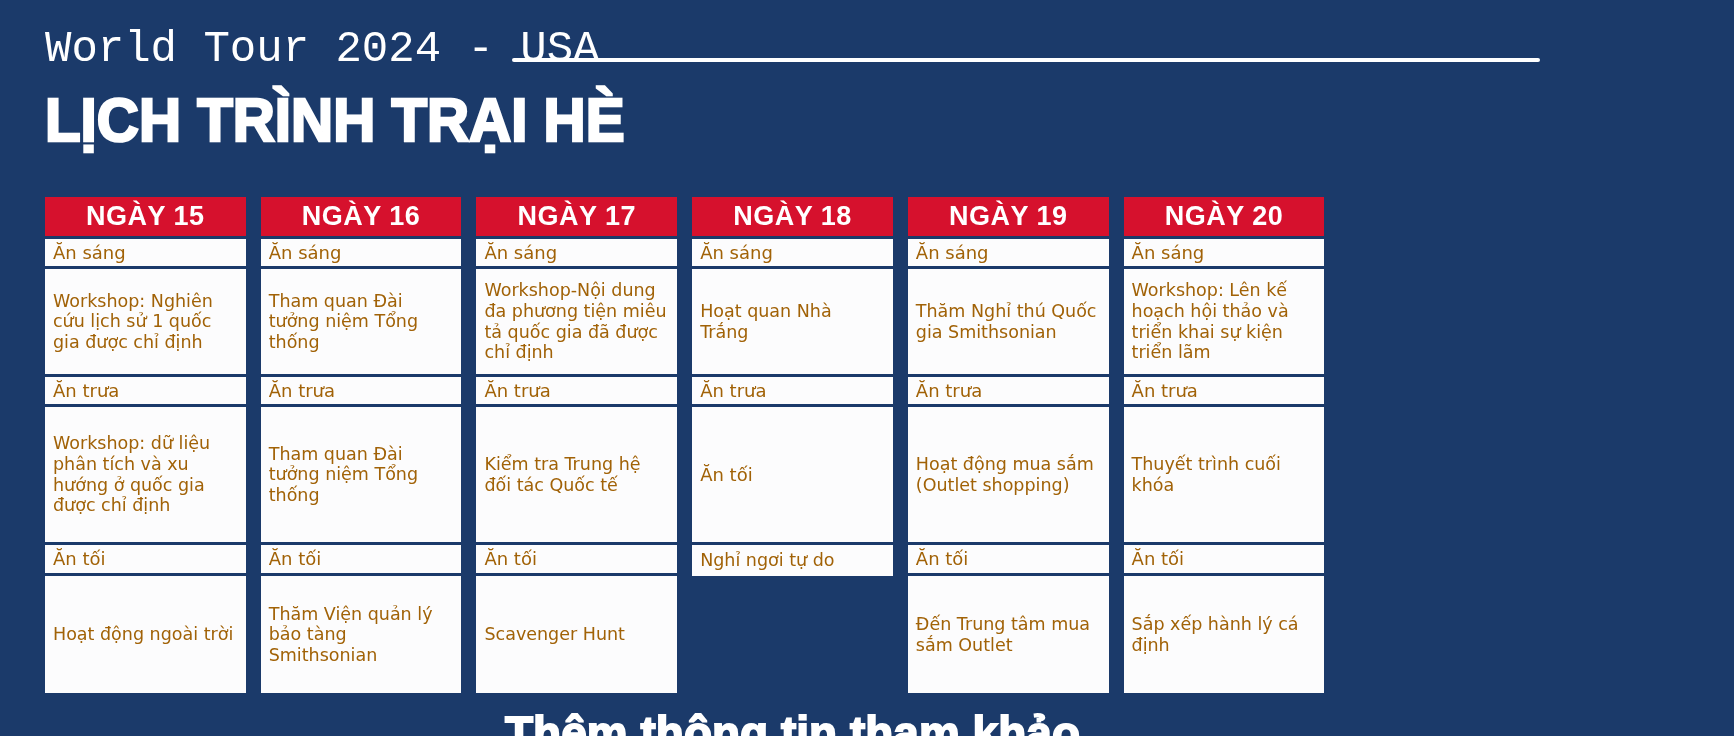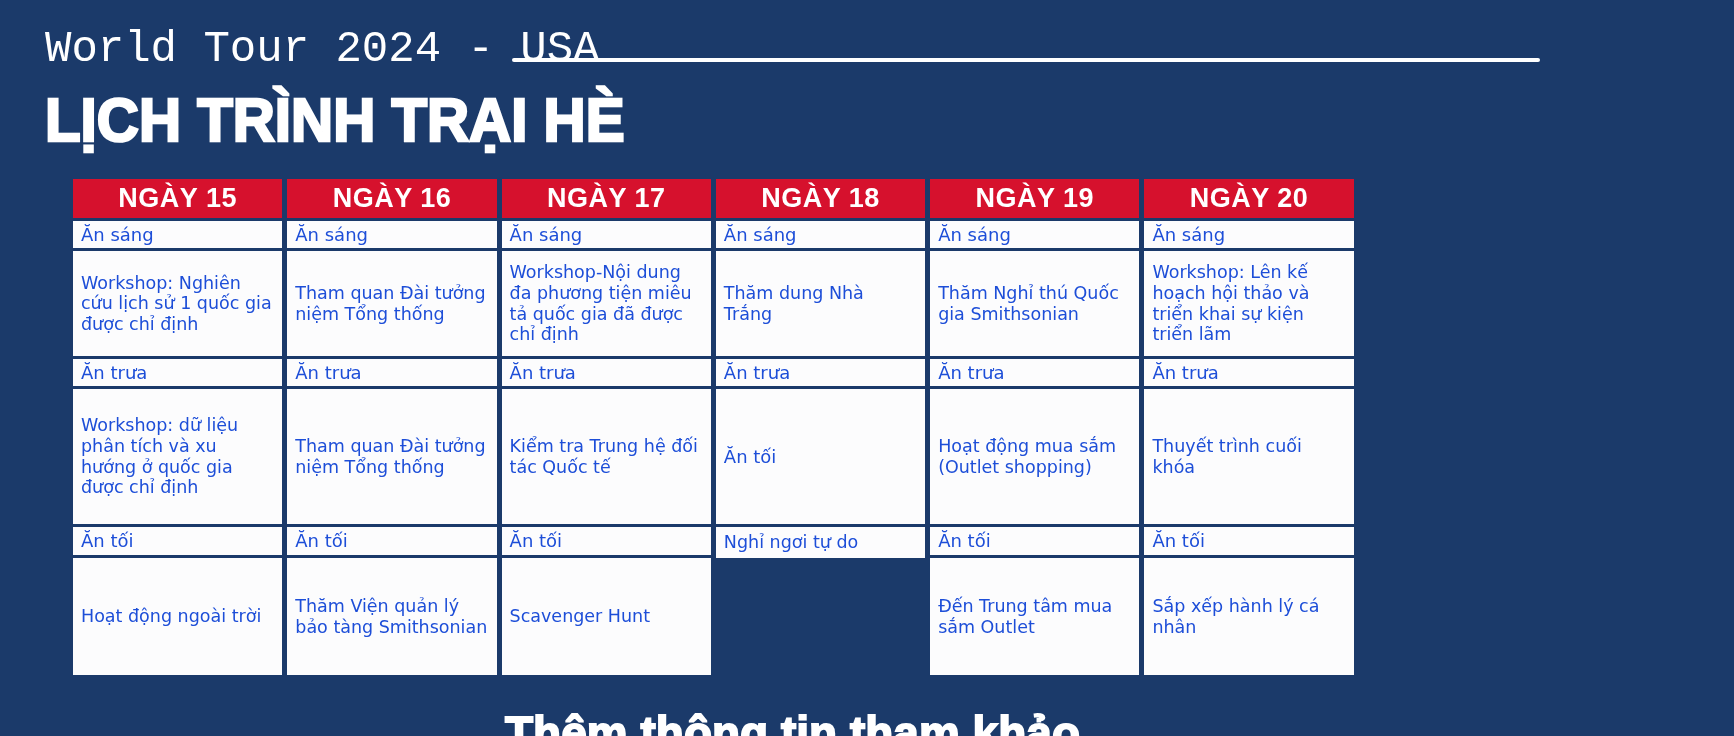--- a/index.html
+++ b/index.html
@@ -46,40 +46,39 @@
     font-weight: 700;
     -webkit-text-stroke: 2.6px #ffffff;
     letter-spacing: 0px;
     transform: scaleX(0.94);
     transform-origin: left top;
     white-space: nowrap;
   }
   .table {
     position: absolute;
     left: 45px;
-    top: 179px;
+    top: 197px;
     width: 1495px;
     height: 496px;
     display: grid;
     grid-template-columns: repeat(7, 1fr);
-    column-gap: 5px;
-    margin-left: 28px;
+    column-gap: 15px;
   }
   .col {
     display: grid;
     grid-template-rows: 42px 30px 108px 30px 138px 31px 117px;
   }
   .col.final {
     grid-template-rows: 42px 454px;
   }
   .cell {
     box-sizing: border-box;
     background: #fcfcfd;
     border-bottom: 3px solid #1b3a6a;
-    color: #1d4ed8;
+    color: #a16207;
     font-family: "DejaVu Sans", "Liberation Sans", sans-serif;
     font-size: 17.5px;
     line-height: 1.18;
     padding: 2px 8px;
     display: flex;
     flex-direction: column;
     justify-content: center;
     overflow: hidden;
   }
   .col .cell:last-child { border-bottom: none; }
@@ -149,21 +148,21 @@
       <div class="cell">Workshop-Nội dung đa phương tiện miêu tả quốc gia đã được chỉ định</div>
       <div class="cell meal">Ăn trưa</div>
       <div class="cell">Kiểm tra Trung hệ đối tác Quốc tế</div>
       <div class="cell meal">Ăn tối</div>
       <div class="cell">Scavenger Hunt</div>
     </div>
 
     <div class="col">
       <div class="cell head">NGÀY 18</div>
       <div class="cell meal">Ăn sáng</div>
-      <div class="cell">Thăm dung Nhà Trắng</div>
+      <div class="cell">Hoạt quan Nhà Trắng</div>
       <div class="cell meal">Ăn trưa</div>
       <div class="cell meal">Ăn tối</div>
       <div class="cell">Nghỉ ngơi tự do</div>
     </div>
 
     <div class="col">
       <div class="cell head">NGÀY 19</div>
       <div class="cell meal">Ăn sáng</div>
       <div class="cell">Thăm Nghỉ thú Quốc gia Smithsonian</div>
       <div class="cell meal">Ăn trưa</div>
@@ -172,21 +171,21 @@
       <div class="cell">Đến Trung tâm mua sắm Outlet</div>
     </div>
 
     <div class="col">
       <div class="cell head">NGÀY 20</div>
       <div class="cell meal">Ăn sáng</div>
       <div class="cell">Workshop: Lên kế hoạch hội thảo và triển khai sự kiện triển lãm</div>
       <div class="cell meal">Ăn trưa</div>
       <div class="cell">Thuyết trình cuối khóa</div>
       <div class="cell meal">Ăn tối</div>
-      <div class="cell">Sắp xếp hành lý cá nhân</div>
+      <div class="cell">Sắp xếp hành lý cá định</div>
     </div>
 
 
   </div>
 
   <div class="footer-text">Thêm thông tin tham khảo</div>
 
 </div>
 
 </body></html>

